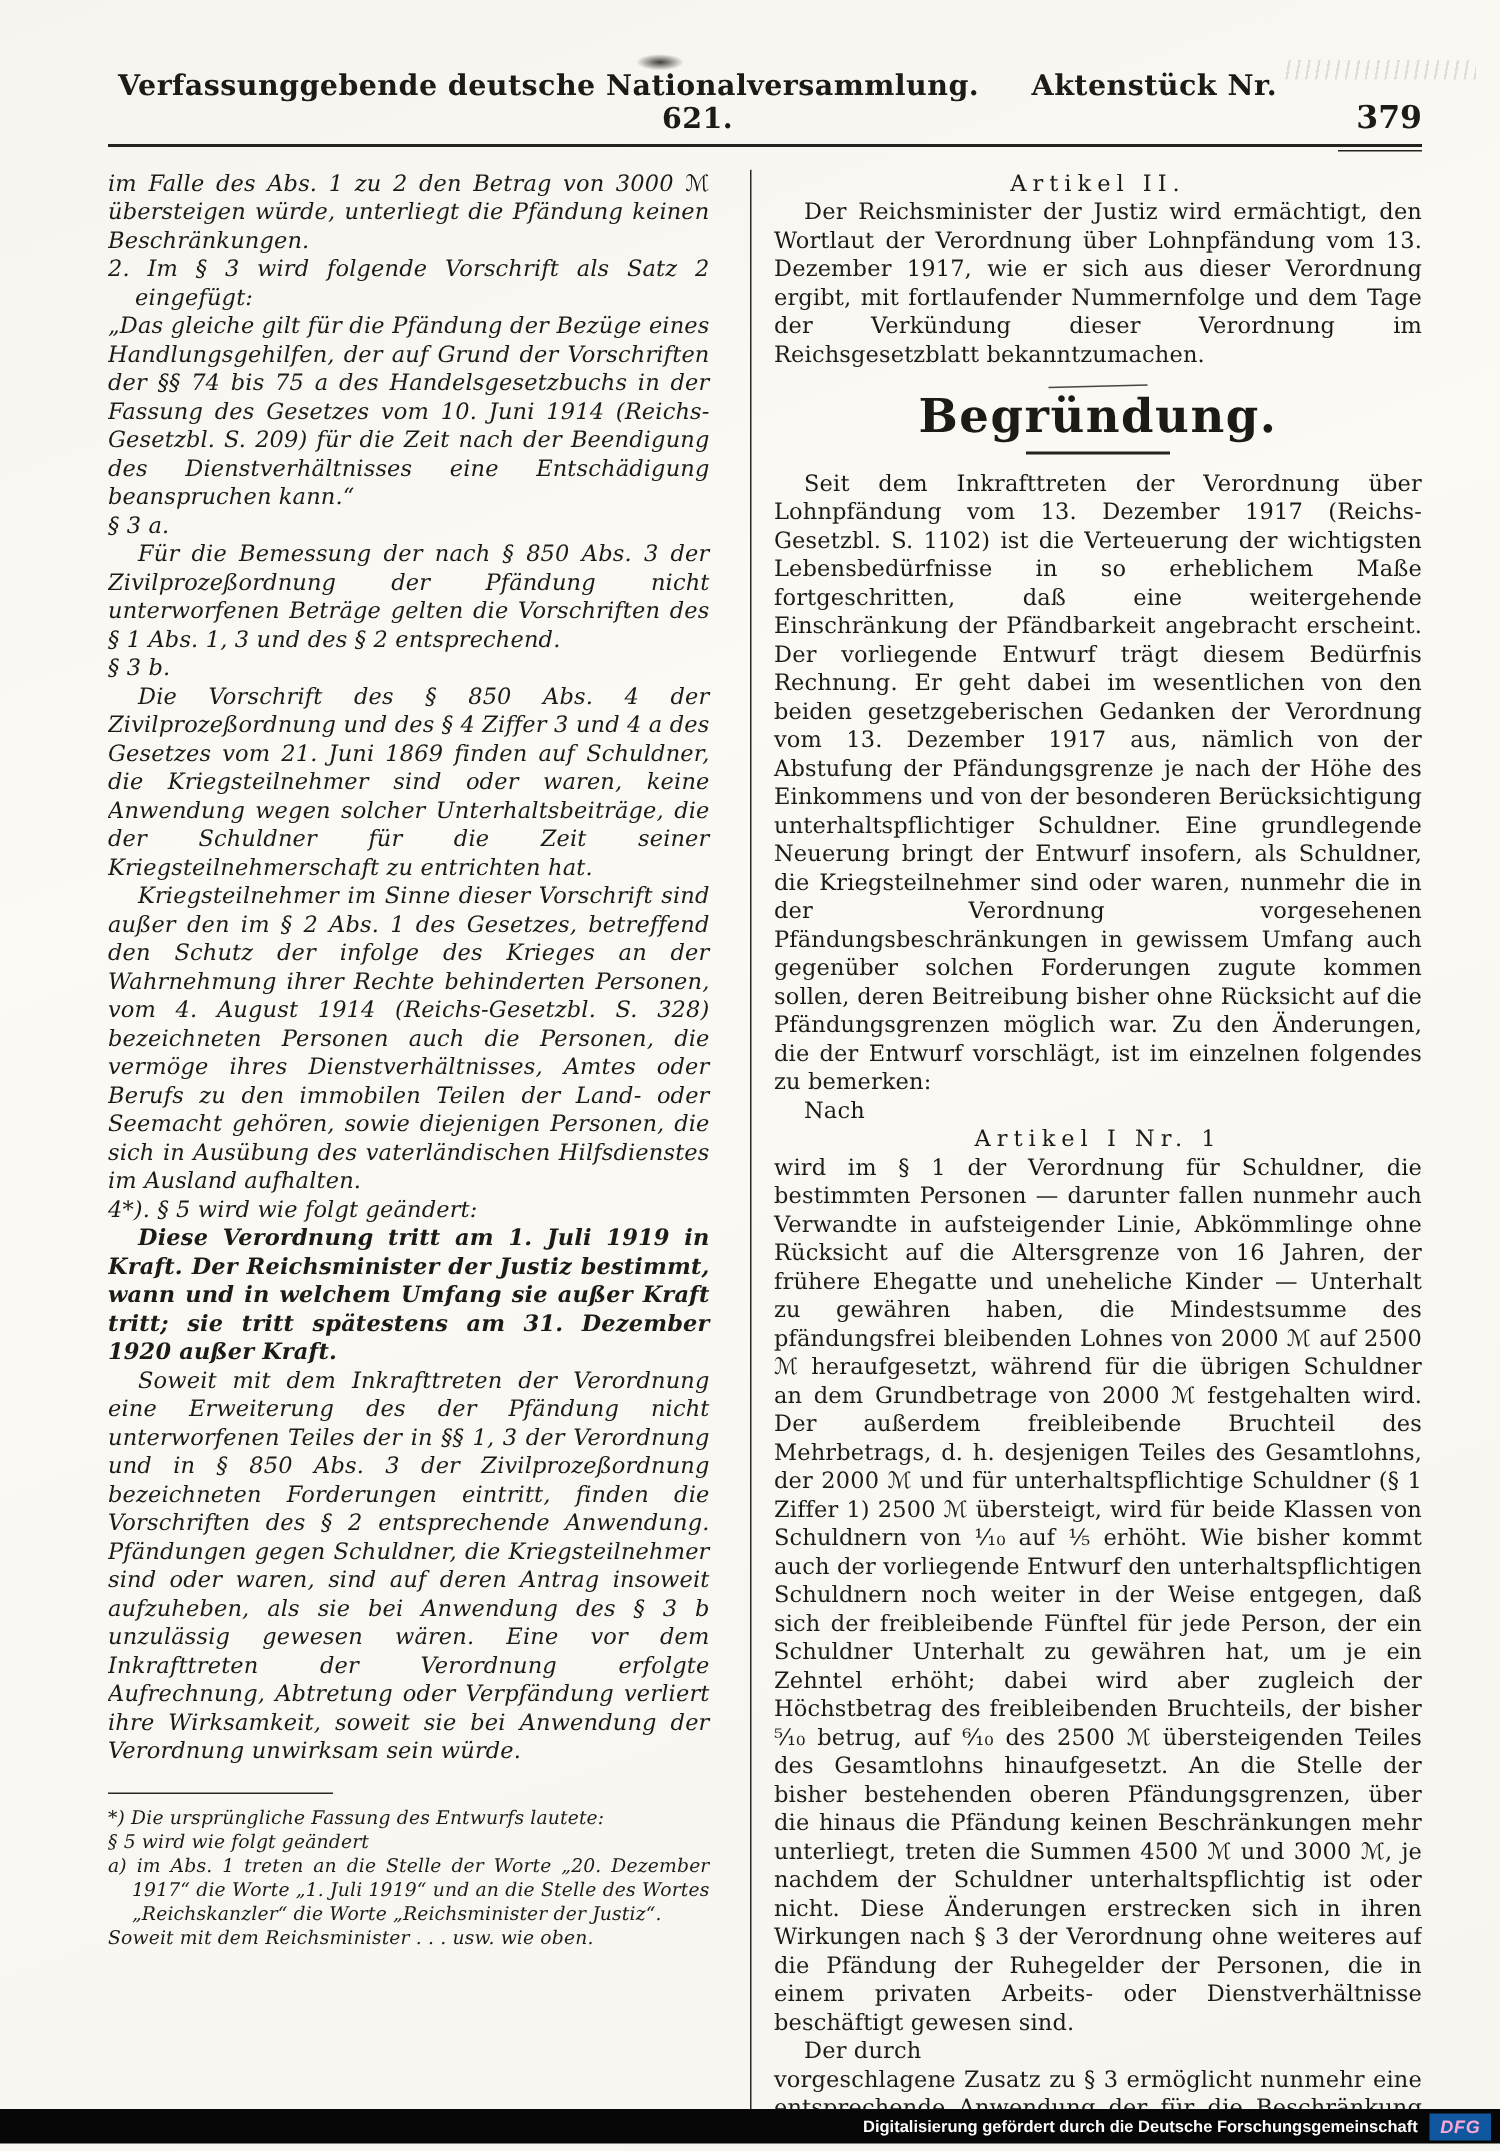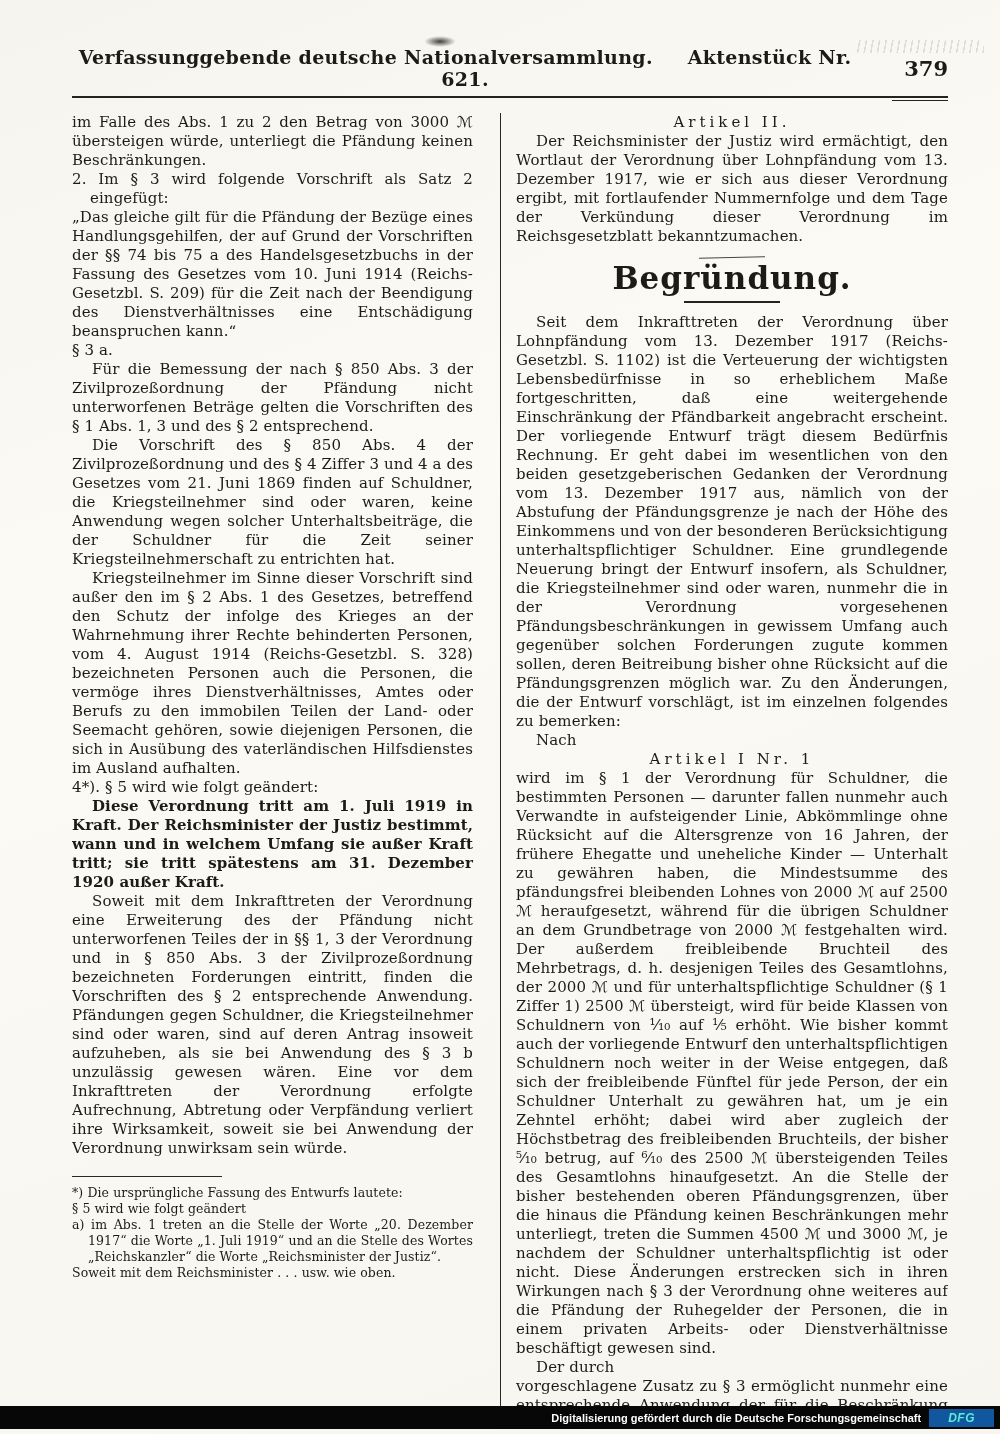--- a/index.html
+++ b/index.html
@@ -23,32 +23,32 @@
     position: absolute; top: 36px; left: 424px; width: 32px; height: 11px;
     background: radial-gradient(ellipse at center, rgba(35,32,28,.85) 0%, rgba(35,32,28,0) 70%);
   }
   .pencil-marks {
     position: absolute; top: 40px; right: 16px; width: 130px; height: 13px;
     opacity: .18;
     background: repeating-linear-gradient(100deg, transparent 0 5px, #6b6660 5px 6.5px);
   }
 
   
-  .page-header { display: flex; align-items: center; gap: 46px; }
+  .page-header { display: flex; align-items: flex-end; gap: 46px; }
   .header-center { flex: 1; text-align: center; font-weight: bold; font-size: 19px; letter-spacing: .3px; }
   .header-center .issue { margin-left: 28px; }
   .page-number { font-weight: bold; font-size: 21px; }
   .header-rule { border-top: 2px solid #26231f; margin-top: 6px; }
   .header-rule-2 { width: 56px; border-top: 1.5px solid #26231f; margin-top: 2px; margin-left: auto; }
 
   
   .columns { display: flex; margin-top: 12px; height: 1294px; overflow: hidden; }
   .col { font-size: 15px; line-height: 19px; text-align: justify; letter-spacing: .1px; }
   .col p { margin: 0; }
-  .col-left { flex: 0 0 429px; padding-right: 27px; border-right: 1.5px solid #2b2823; }
+  .col-left { flex: 0 0 429px; padding-right: 27px; border-right: 1.5px solid #2b2823; font-style: italic; }
   .col-right { flex: 1; padding-left: 15px; }
 
   
   .blk-cont-ind { margin-left: 18px; }
   .blk-p { text-indent: 20px; }
   .blk-item { padding-left: 18px; text-indent: -18px; margin-top: 8px; }
   .blk-quote { margin-left: 32px; margin-top: 4px; margin-bottom: 2px; }
   .blk-center { margin-top: 7px; margin-bottom: 2px; }
   .blk-bold { font-weight: bold; text-indent: 20px; margin-top: 4px; margin-bottom: 4px; }
   .blk-spaced-center { text-align: center; letter-spacing: 4px; margin-top: 9px; margin-bottom: 3px; text-indent: 0; }
@@ -67,23 +67,23 @@
   .footer-bar {
     position: absolute; left: 0; right: 0; bottom: 5px; height: 23px;
     background: #070707;
     display: flex; align-items: center; justify-content: flex-end; gap: 8px;
     padding-right: 6px;
     font-family: "Liberation Sans", sans-serif;
     margin-top: 26px;
   }
   .footer-note { color: #ffffff; font-size: 11px; font-weight: bold; }
   .dfg-logo {
-    background: var(--dfg_blue, #1057a0); color: #5eead4;
+    background: var(--dfg_blue, #1057a0); color: #f9a8d4;
     font-weight: bold; font-style: italic; font-size: 12px;
-    padding: 2px 19px; letter-spacing: .5px;
+    padding: 2px 7px; letter-spacing: .5px;
   }
 </style>
 </head>
 <body>
 
 <div class="page">
 
   <div class="ink-smudge"></div>
   <div class="pencil-marks"></div>
 
@@ -98,20 +98,21 @@
   <div class="header-rule-2"></div>
 
   <div class="columns">
     <section class="col col-left">
       <div id="left-blocks">
           <p class="blk-cont-ind">im Falle des Abs. 1 zu 2 den Betrag von 3000 ℳ übersteigen würde, unterliegt die Pfändung keinen Beschränkungen.</p>
           <p class="blk-item">2. Im § 3 wird folgende Vorschrift als Satz 2 eingefügt:</p>
           <p class="blk-quote">„Das gleiche gilt für die Pfändung der Bezüge eines Handlungsgehilfen, der auf Grund der Vorschriften der §§ 74 bis 75 a des Handelsgesetzbuchs in der Fassung des Gesetzes vom 10. Juni 1914 (Reichs-Gesetzbl. S. 209) für die Zeit nach der Beendigung des Dienstverhältnisses eine Entschädigung beanspruchen kann.“</p>
           <p class="blk-center">§ 3 a.</p>
           <p class="blk-p">Für die Bemessung der nach § 850 Abs. 3 der Zivilprozeßordnung der Pfändung nicht unterworfenen Beträge gelten die Vorschriften des § 1 Abs. 1, 3 und des § 2 entsprechend.</p>
+          <p class="blk-center">§ 3 b.</p>
           <p class="blk-p">Die Vorschrift des § 850 Abs. 4 der Zivilprozeßordnung und des § 4 Ziffer 3 und 4 a des Gesetzes vom 21. Juni 1869 finden auf Schuldner, die Kriegsteilnehmer sind oder waren, keine Anwendung wegen solcher Unterhaltsbeiträge, die der Schuldner für die Zeit seiner Kriegsteilnehmerschaft zu entrichten hat.</p>
           <p class="blk-p">Kriegsteilnehmer im Sinne dieser Vorschrift sind außer den im § 2 Abs. 1 des Gesetzes, betreffend den Schutz der infolge des Krieges an der Wahrnehmung ihrer Rechte behinderten Personen, vom 4. August 1914 (Reichs-Gesetzbl. S. 328) bezeichneten Personen auch die Personen, die vermöge ihres Dienstverhältnisses, Amtes oder Berufs zu den immobilen Teilen der Land- oder Seemacht gehören, sowie diejenigen Personen, die sich in Ausübung des vaterländischen Hilfsdienstes im Ausland aufhalten.</p>
           <p class="blk-item">4*). § 5 wird wie folgt geändert:</p>
           <p class="blk-bold">Diese Verordnung tritt am 1. Juli 1919 in Kraft. Der Reichsminister der Justiz bestimmt, wann und in welchem Umfang sie außer Kraft tritt; sie tritt spätestens am 31. Dezember 1920 außer Kraft.</p>
           <p class="blk-p">Soweit mit dem Inkrafttreten der Verordnung eine Erweiterung des der Pfändung nicht unterworfenen Teiles der in §§ 1, 3 der Verordnung und in § 850 Abs. 3 der Zivilprozeßordnung bezeichneten Forderungen eintritt, finden die Vorschriften des § 2 entsprechende Anwendung. Pfändungen gegen Schuldner, die Kriegsteilnehmer sind oder waren, sind auf deren Antrag insoweit aufzuheben, als sie bei Anwendung des § 3 b unzulässig gewesen wären. Eine vor dem Inkrafttreten der Verordnung erfolgte Aufrechnung, Abtretung oder Verpfändung verliert ihre Wirksamkeit, soweit sie bei Anwendung der Verordnung unwirksam sein würde.</p>
         </div>
       <div class="footnotes">
         <div class="fn-rule"></div>
         <div id="left-footnotes">
             <p class="blk-fn">*) Die ursprüngliche Fassung des Entwurfs lautete:</p>

